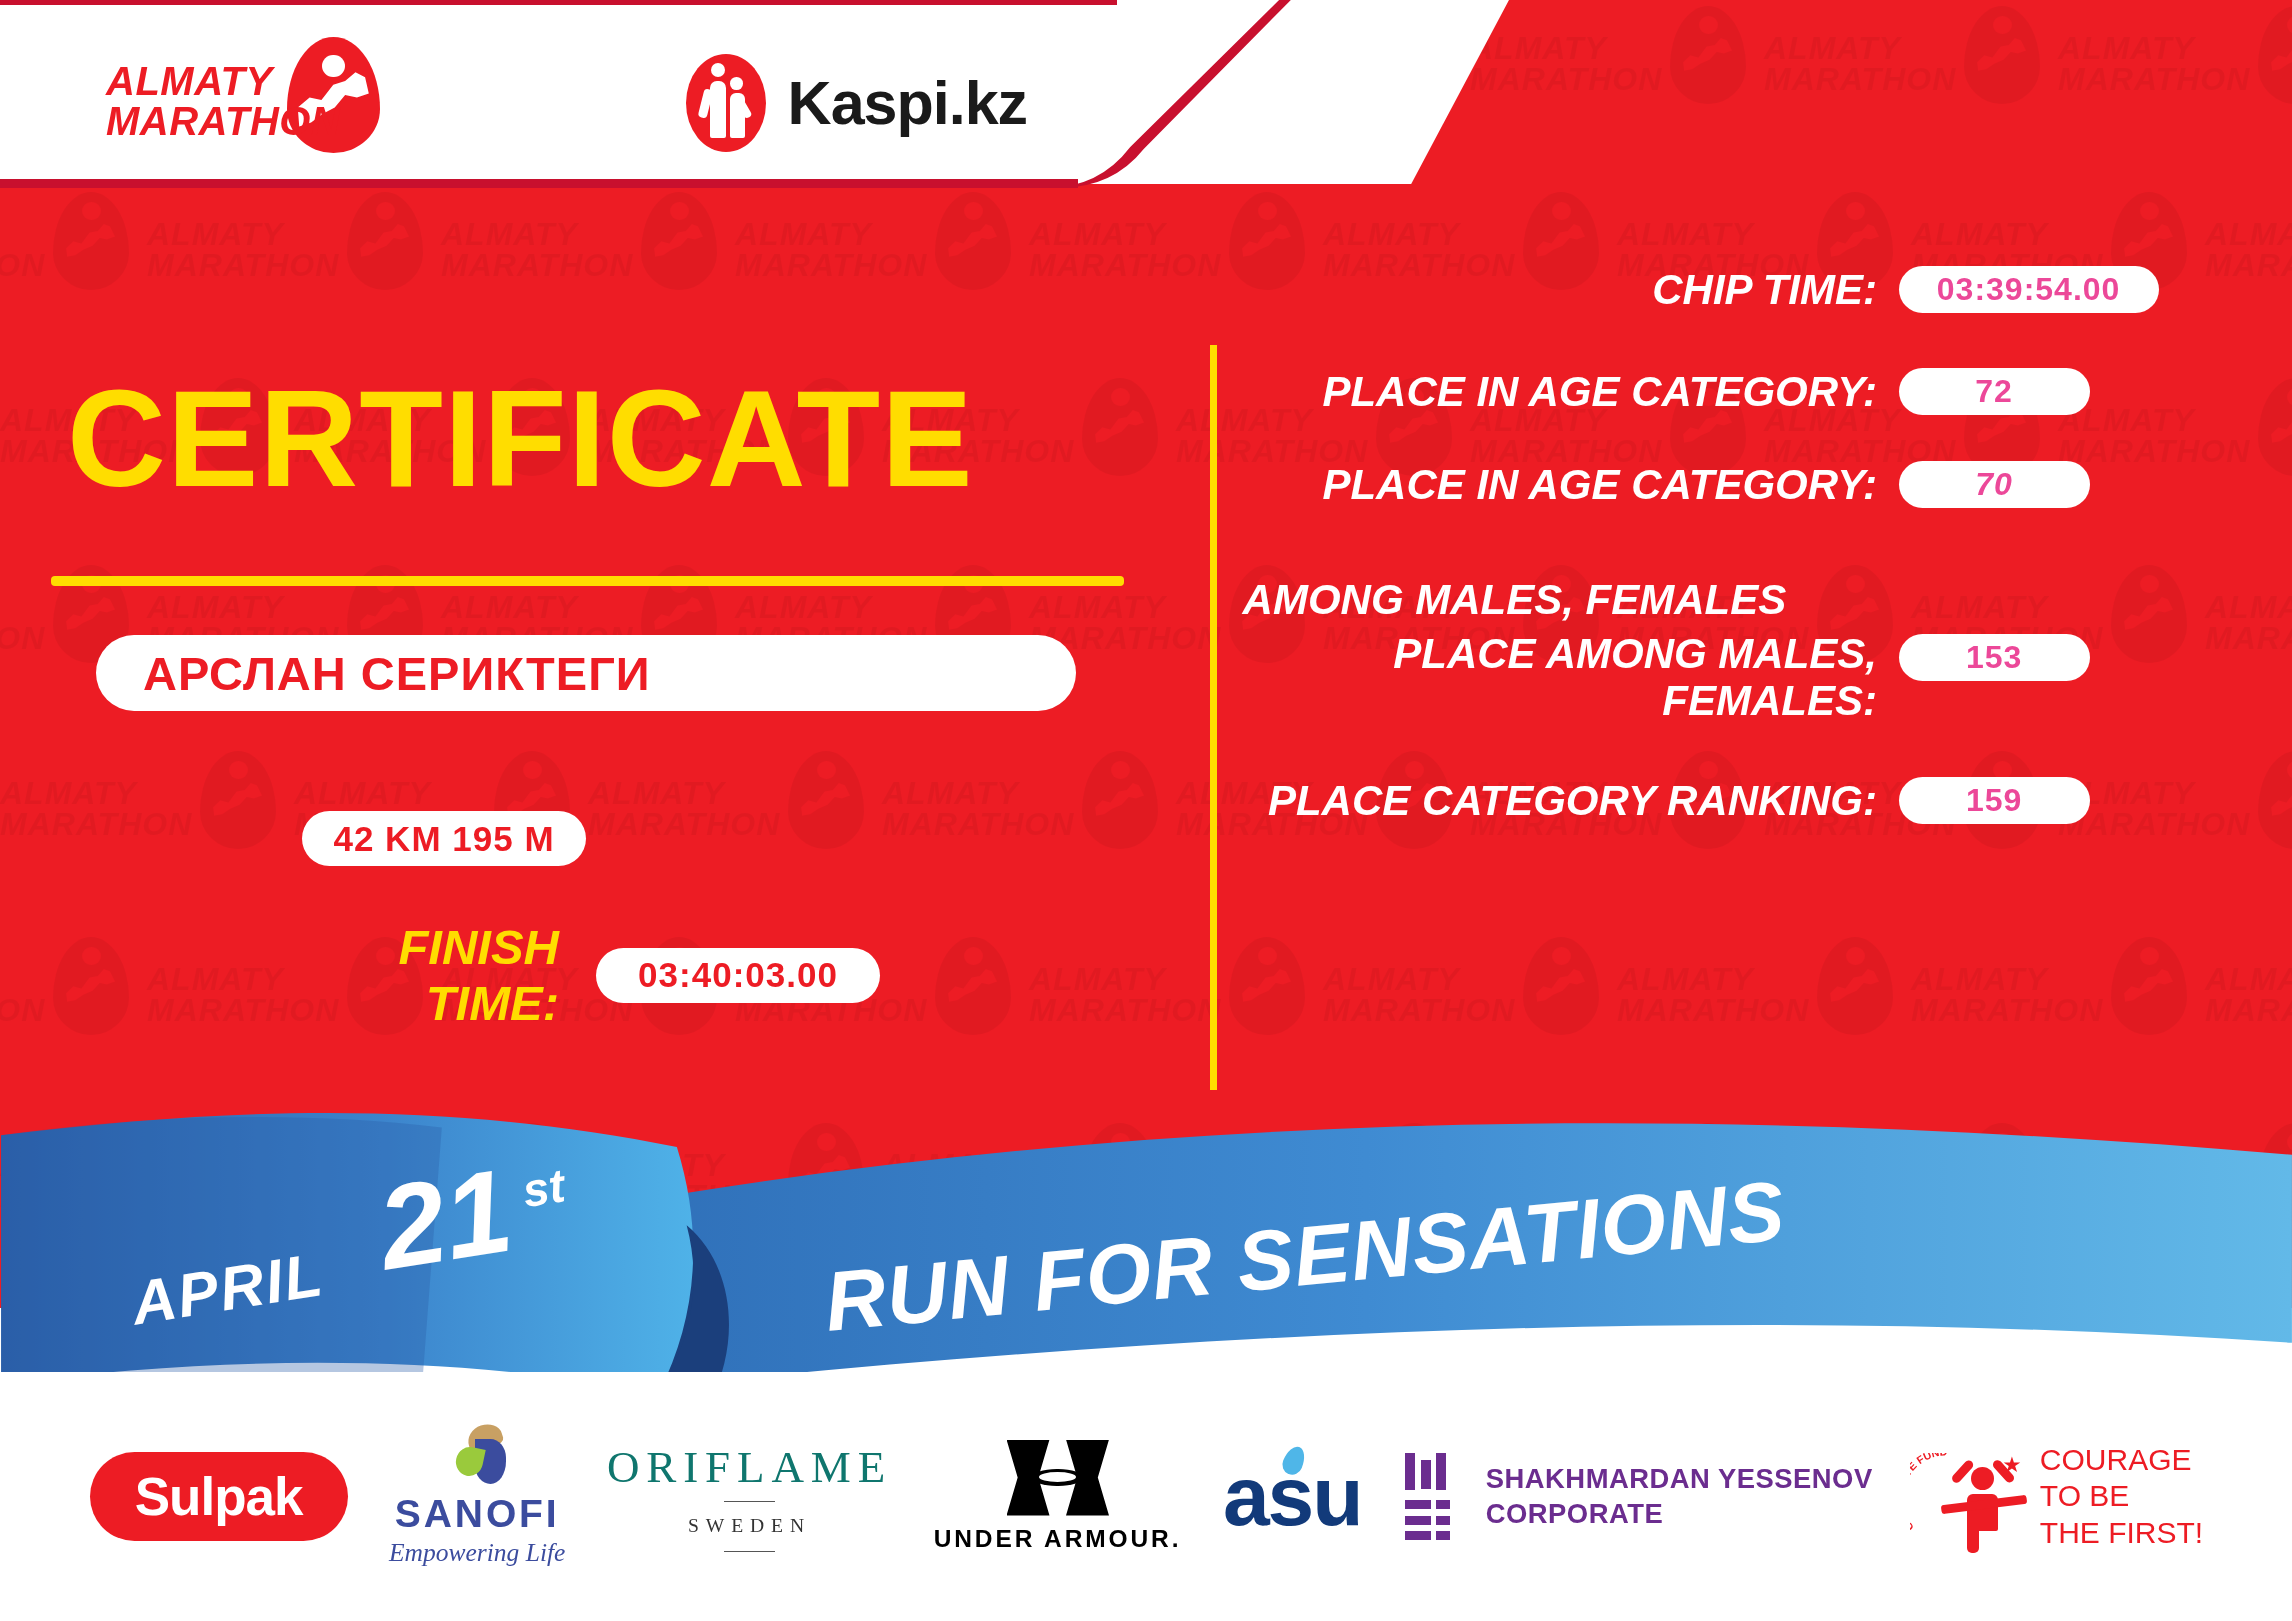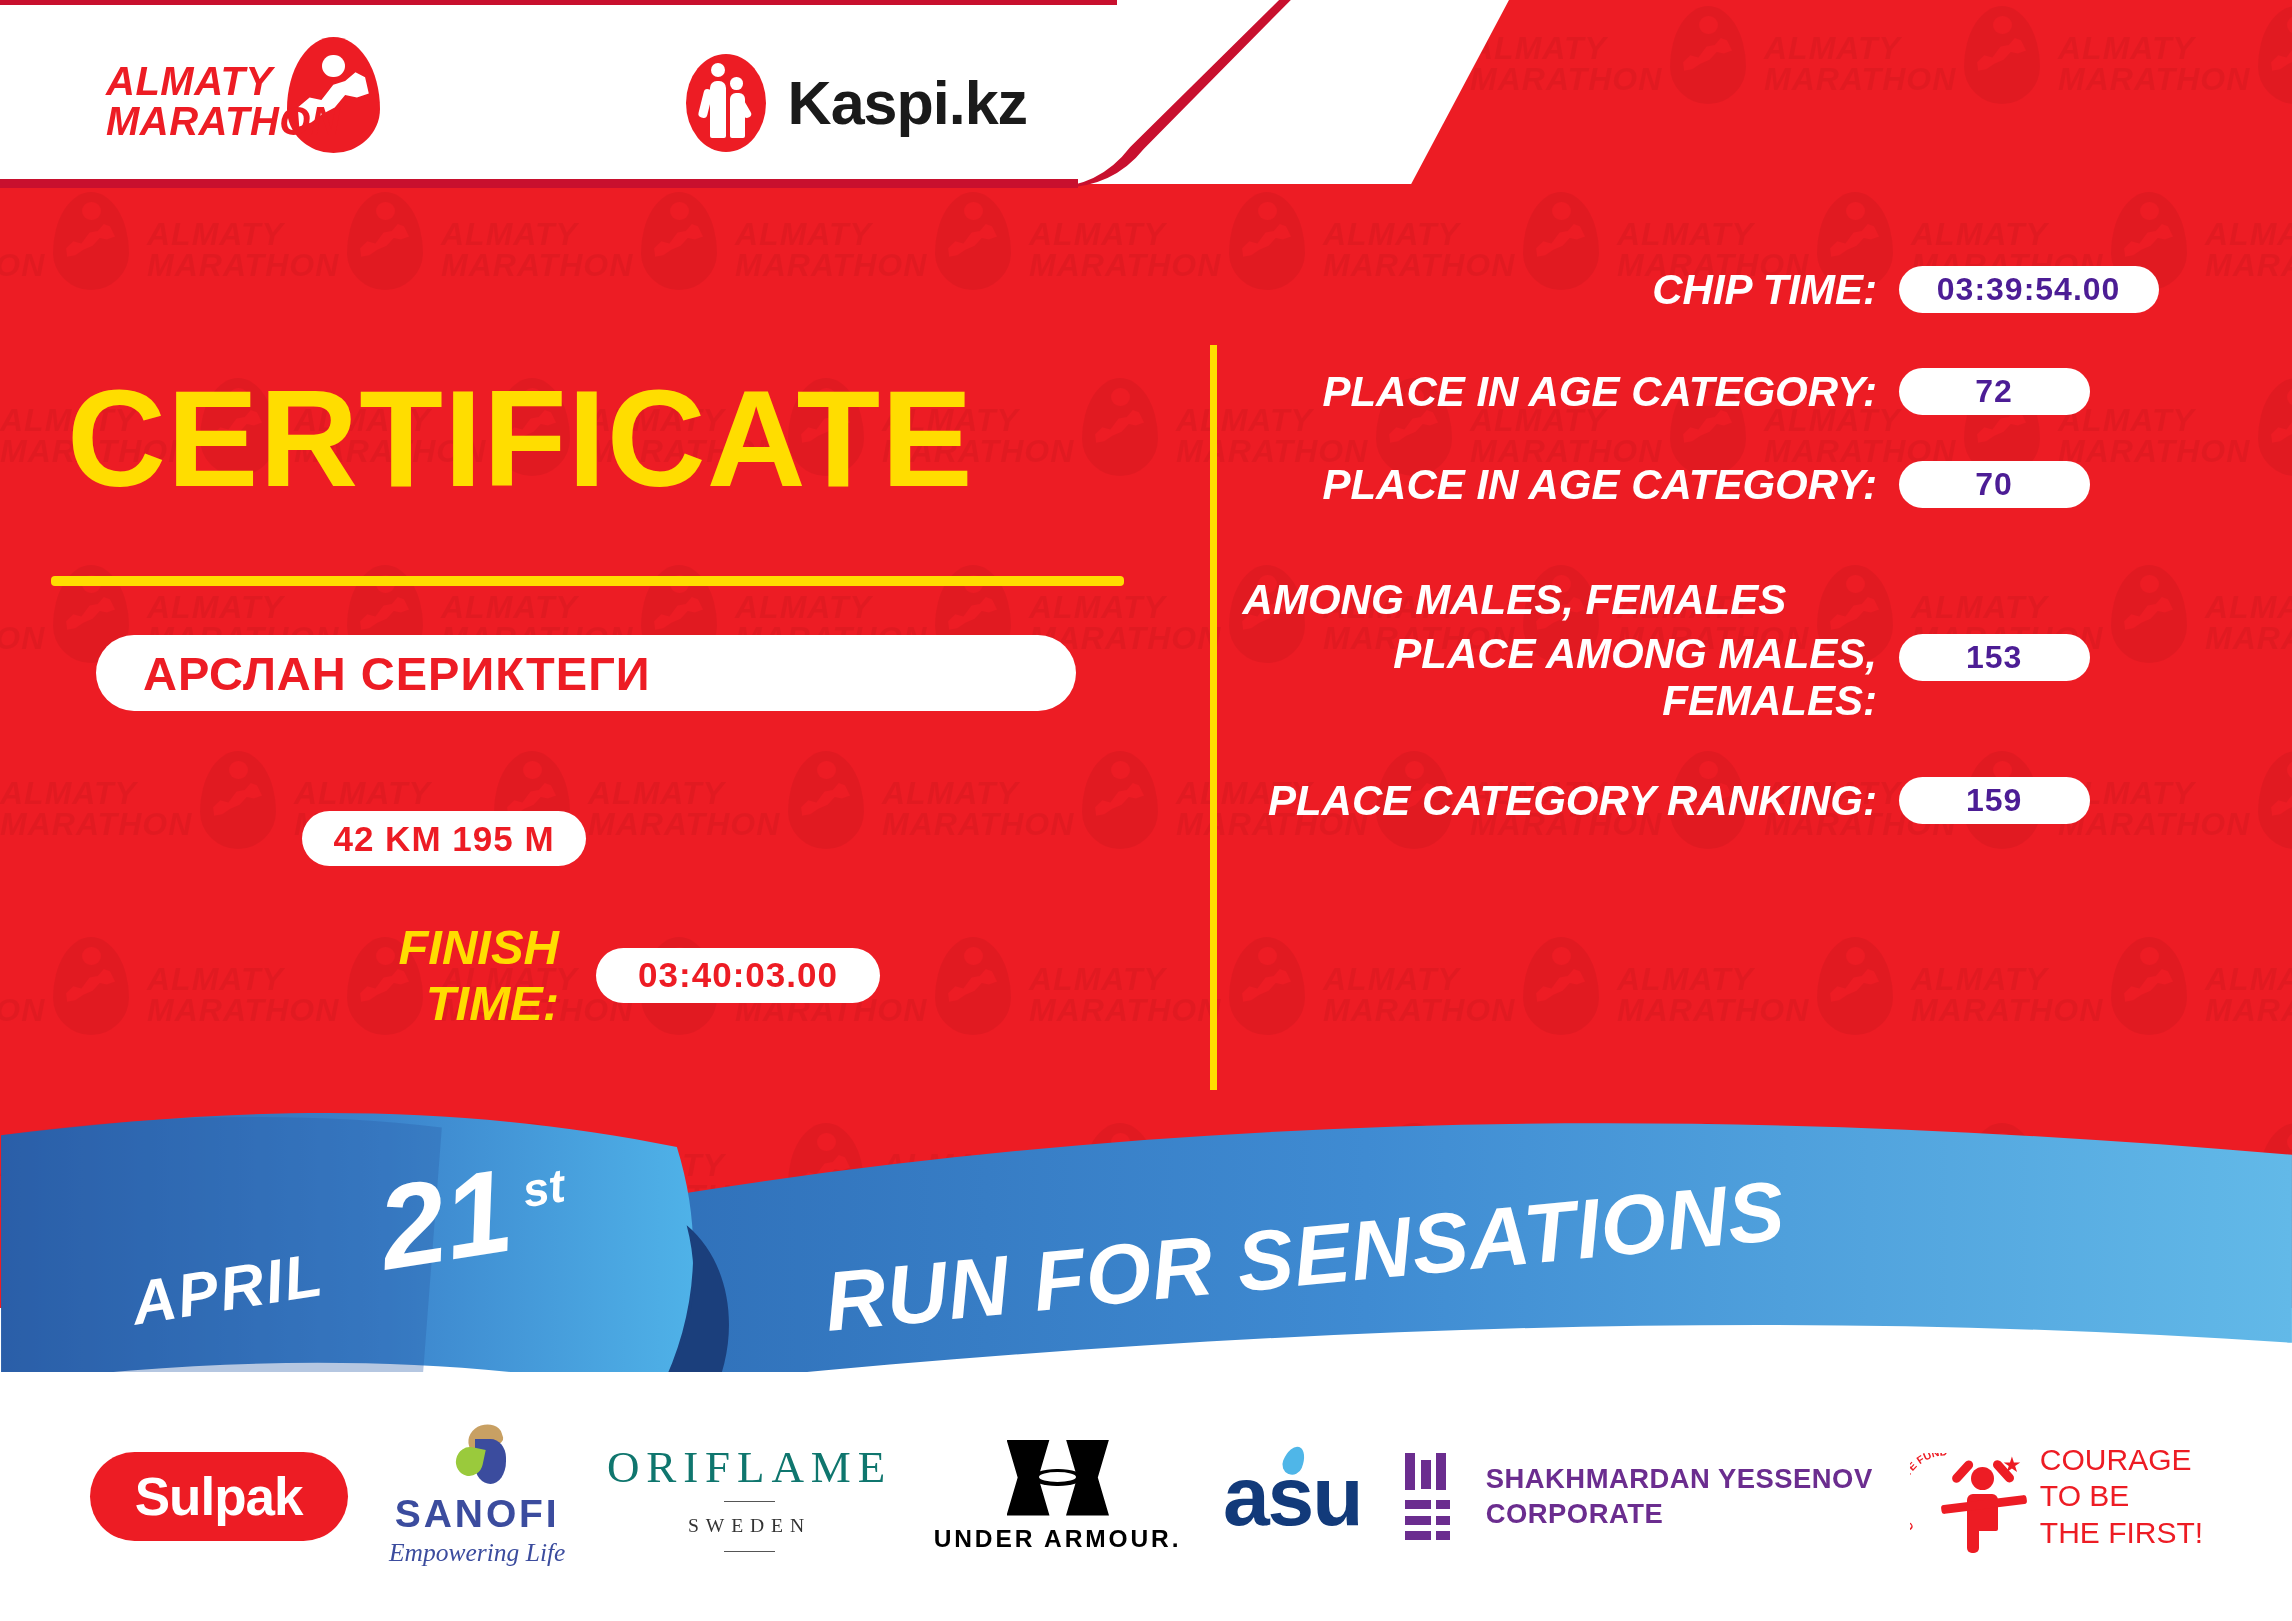--- a/index.html
+++ b/index.html
@@ -133,32 +133,32 @@
 
   
   .right-col{position:absolute;left:1225px;top:184px;width:1067px;height:980px;z-index:5;}
   .rrow{position:absolute;display:flex;align-items:flex-start;}
   .rrow .rlbl{
     color:#fff;font-weight:bold;font-style:italic;font-size:42px;line-height:1.12;
     letter-spacing:0px;font-family:"Liberation Sans",sans-serif;text-align:right;
   }
   .rrow .rpill{
     background:#fff;border-radius:29px;height:47px;display:flex;align-items:center;justify-content:center;
-    color:#4c1d95;font-weight:bold;font-size:32px;letter-spacing:1px;
+    color:#ec4899;font-weight:bold;font-size:32px;letter-spacing:1px;
     font-family:"Liberation Sans",sans-serif;flex:none;
   }
   .r1{left:0px;top:82px;}
   .r1 .rlbl{width:652px;}
   .r1 .rpill{width:260px;margin-left:21.6px;}
   .r2{left:0px;top:184px;}
   .r2 .rlbl{width:652px;}
   .r2 .rpill{width:191px;margin-left:21.6px;}
   .r3{left:0px;top:277px;}
   .r3 .rlbl{width:652px;}
-  .r3 .rpill{width:191px;margin-left:21.6px;}
+  .r3 .rpill{width:191px;margin-left:21.6px;font-style:italic;}
   .r4{left:0px;top:392px;}
   .r4 .rlbl{width:652px;text-align:left;padding-left:17.6px;box-sizing:border-box;}
   .r5{left:0px;top:500px;}
   .r5 .rlbl{width:652px;}
   .r5 .rpill{width:191px;margin-left:21.6px;}
 
   
   .ribbon-wrap{position:absolute;left:0;top:1098px;width:2293px;height:333px;z-index:20;}
   .ribbon-svg{position:absolute;left:0;top:0;}
   .ribbon-date{

